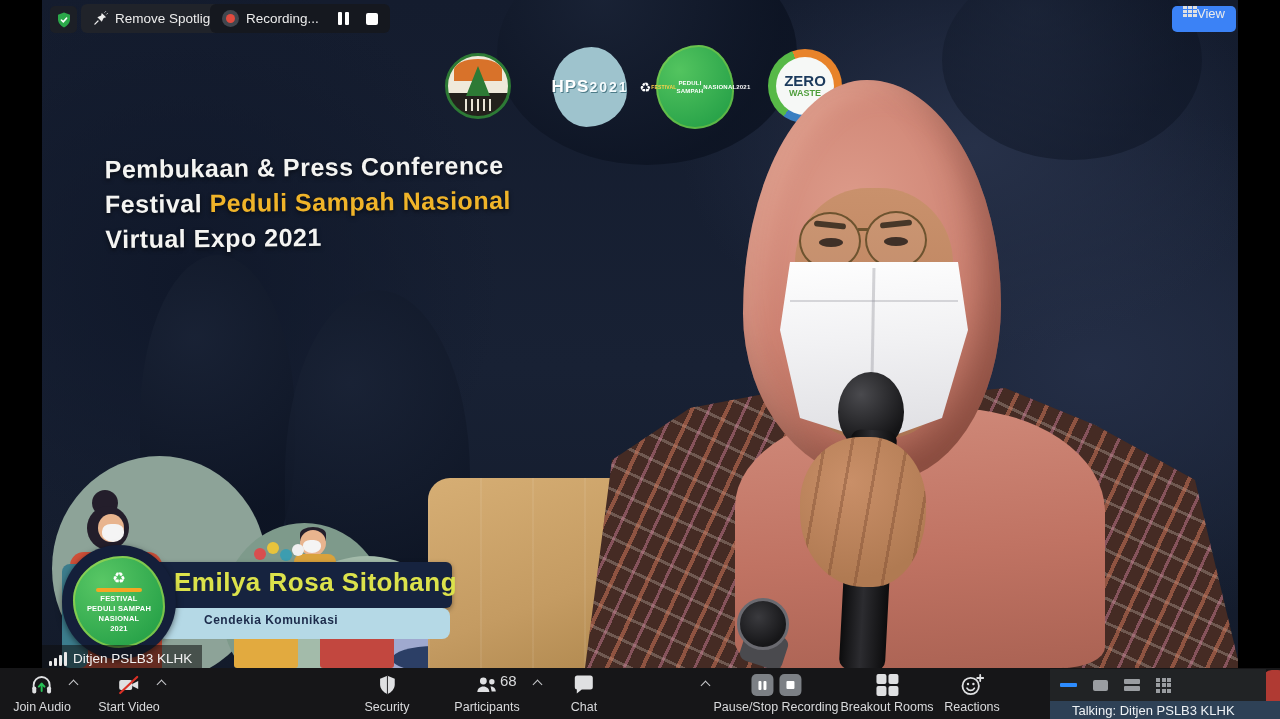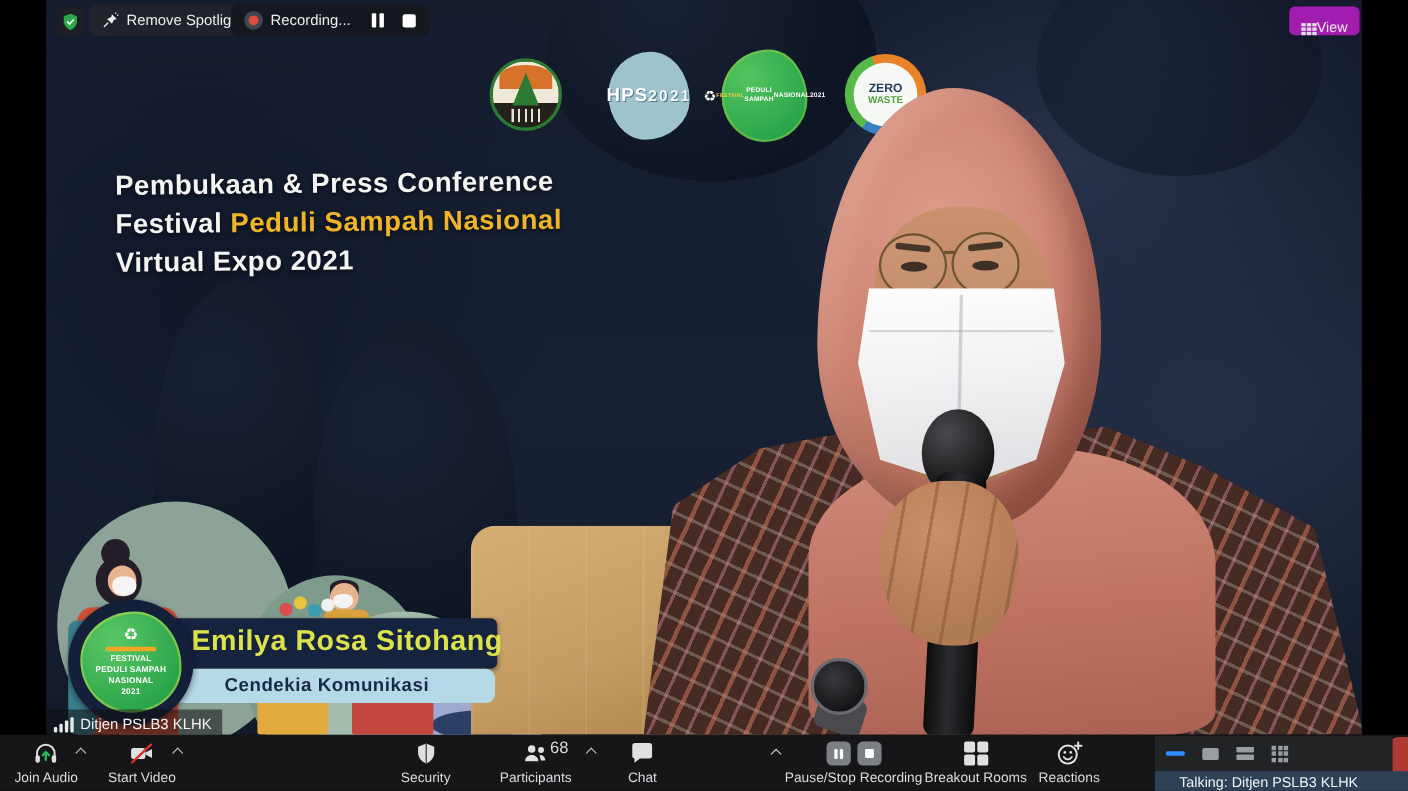--- a/index.html
+++ b/index.html
@@ -37,21 +37,21 @@
   .logo-fpsn { left:614px; top:45px; width:78px; height:84px;
     background:radial-gradient(circle at 30% 30%, #53c45f, #2aa44a 75%);
     border-radius:55% 45% 50% 50% / 50% 55% 45% 50%; box-shadow:0 0 0 2px rgba(186,222,64,.35) inset; }
   .fpsn-recycle { font-size:13px; color:#fff; line-height:1; }
   .fpsn-line { font-size:6px; font-weight:bold; color:#fff; line-height:1.35; letter-spacing:.2px; }
   .fpsn-line.small-orange { color:#ffd24a; font-size:5px; }
   .logo-zero { left:726px; top:49px; width:74px; height:74px; border-radius:50%;
     background:conic-gradient(from -20deg, #e8832a 0 115deg, #3a7fc1 115deg 235deg, #57b947 235deg 360deg); }
   .logo-zero .inner { position:absolute; left:8px; top:8px; width:58px; height:58px; border-radius:50%; background:#f6f8f6;
     display:flex; flex-direction:column; align-items:center; justify-content:center; }
-  .zero-line1 { font-size:11px; font-weight:bold; color:#1b3a5c; line-height:1.1; }
+  .zero-line1 { font-size:15px; font-weight:bold; color:#1b3a5c; line-height:1.1; }
   .zero-line2 { font-size:9px; font-weight:bold; color:#4f9e3c; line-height:1.1; }
 
   
   .title-block { position:absolute; left:63px; top:150px; transform:rotate(-0.6deg);
     font-weight:bold; font-size:25px; line-height:35px; color:#f4f4f2; letter-spacing:.5px;
     text-shadow:0 2px 4px rgba(0,0,0,.55); }
   .title-highlight { color:#f0b429; }
 
   
   .illus { position:absolute; left:0; top:428px; width:440px; height:240px; }
@@ -132,21 +132,21 @@
       radial-gradient(circle at 40% 30%, #c98f68, #b07a52 75%); }
   .watch-strap { position:absolute; left:700px; top:632px; width:44px; height:34px; border-radius:8px; background:#4a4a4e; transform:rotate(18deg); }
   .watch-face { position:absolute; left:695px; top:598px; width:52px; height:52px; border-radius:50%;
     background:radial-gradient(circle at 40% 35%, #3a3a3e, #161618 70%); border:3px solid #6a6a70; }
 
   
   .lt-namebar { position:absolute; left:98px; top:562px; width:312px; height:46px; border-radius:6px;
     background:#16233f; box-shadow:0 2px 5px rgba(0,0,0,.4); }
   .lt-name { position:absolute; left:132px; top:567px; font-size:26px; font-weight:bold; color:#dce24b; letter-spacing:.5px; }
   .lt-rolebar { position:absolute; left:116px; top:608px; width:292px; height:31px; border-radius:8px; background:#b5d9e6; }
-  .lt-role { position:absolute; left:162px; top:613px; font-size:17px; font-weight:bold; color:#1b2a4a; letter-spacing:.5px; }
+  .lt-role { position:absolute; left:162px; top:613px; font-size:12px; font-weight:bold; color:#1b2a4a; letter-spacing:.5px; }
   .lt-badge { position:absolute; left:20px; top:545px; width:114px; height:114px; border-radius:50%;
     background:#141f3a; display:flex; align-items:center; justify-content:center; box-shadow:0 2px 6px rgba(0,0,0,.5); }
   .lt-badge .green { width:92px; height:92px; border-radius:54% 46% 50% 50% / 48% 55% 45% 52%;
     background:radial-gradient(circle at 32% 28%, #59c765, #2aa44a 75%);
     box-shadow:0 0 0 2px rgba(198,226,74,.5) inset;
     display:flex; flex-direction:column; align-items:center; justify-content:center; text-align:center; }
   .lt-badge .recycle { font-size:15px; color:#fff; line-height:1.1; }
   .lt-badge .tagbar { width:46px; height:4px; border-radius:2px; background:#f5a623; margin:2px 0; }
   .lt-badge .bl { font-size:7.5px; font-weight:bold; color:#fff; line-height:1.35; letter-spacing:.2px; }
 
@@ -165,21 +165,21 @@
   .pill { position:absolute; top:4px; height:29px; border-radius:6px; background:#20232a;
     display:flex; align-items:center; gap:7px; padding:0 12px; color:#ececec; font-size:13.5px; }
   .pill.spotlight { left:81px; cursor:pointer; }
   .pill.recording { left:210px; background:#15181f; }
   .rec-dot-outer { width:17px; height:17px; border-radius:50%; background:#41464e; display:flex; align-items:center; justify-content:center; }
   .rec-dot-inner { width:9px; height:9px; border-radius:50%; background:#e04b3f; }
   .rec-pause { display:flex; gap:3px; margin-left:12px; cursor:pointer; }
   .rec-pause i { width:4px; height:13px; background:#fff; border-radius:1px; }
   .rec-stop { width:12px; height:12px; background:#fff; border-radius:2px; margin-left:10px; cursor:pointer; }
   .view-btn { position:absolute; left:1172px; top:6px; width:64px; height:26px; border-radius:5px;
-    background:#a21caf; display:flex; align-items:flex-end; justify-content:center; gap:0;
+    background:#3b82f6; display:flex; align-items:flex-start; justify-content:center; gap:0;
     color:#ececec; font-size:13px; cursor:pointer; }
   .grid9 { display:grid; grid-template-columns:repeat(3,4px); grid-template-rows:repeat(3,3px); gap:1px; }
   .grid9 i { background:#dfe0e2; }
 
   
   .toolbar { position:absolute; left:0; bottom:0; width:1280px; height:51px; background:#161618; }
   .tb-item { position:absolute; top:0; height:51px; display:flex; flex-direction:column; align-items:center;
     justify-content:flex-start; padding-top:5px; gap:3px; transform:translateX(-50%); cursor:pointer; }
   .tb-label { font-size:12.5px; color:#d9dadc; white-space:nowrap; }
   .tb-label.green { color:#2bc065; }

